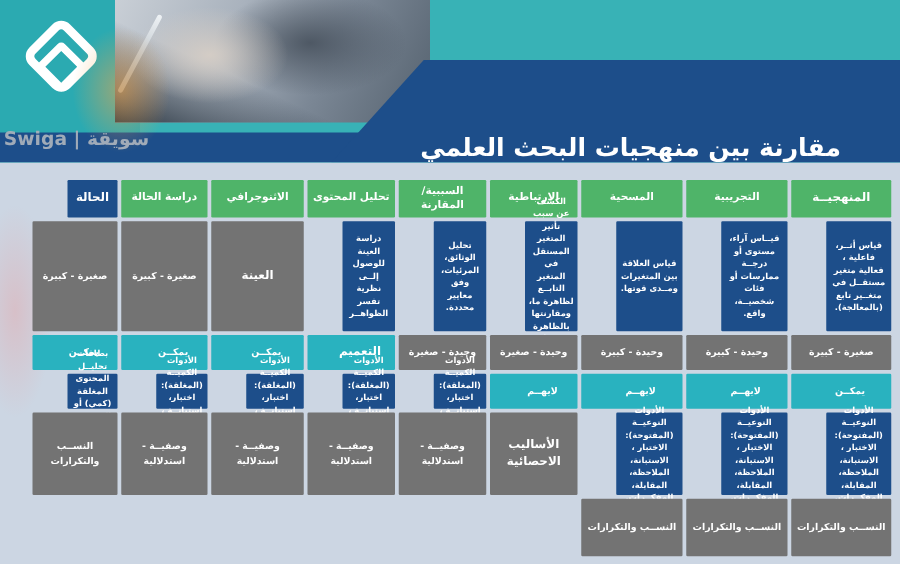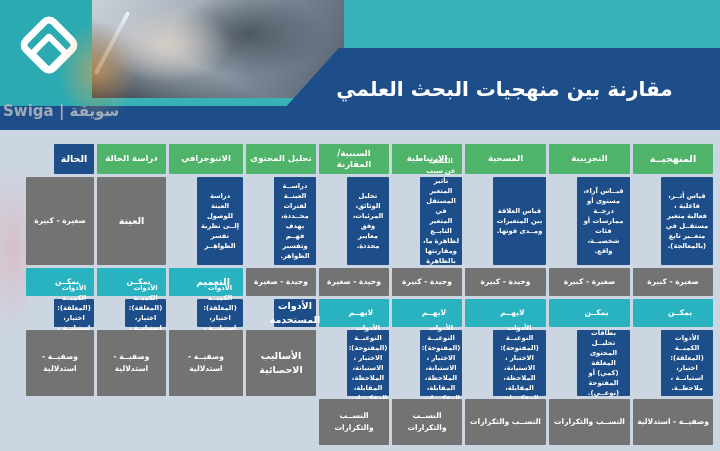--- a/index.html
+++ b/index.html
@@ -25,21 +25,21 @@
              linear-gradient(25deg, rgba(36,48,60,.95) 0%, rgba(36,48,60,0) 38%),
              linear-gradient(115deg, #c9cfd6 0%, #a9b2bd 35%, #7b8795 65%, #55626f 100%);
   }
   .photo .pen { position:absolute; left:18px; top:8px; width:4px; height:70px;
                 background:linear-gradient(#eef2f5,#9aa4ad); transform:rotate(28deg); border-radius:2px; }
 
   .blue-strip { position:absolute; left:0; right:0; top:106px; height:24px; background:#1d4e8a; z-index:2; }
 
   .title-band { position:absolute; right:0; top:48px; width:455px; height:82px; background:#1d4e8a;
                 clip-path:polygon(74px 0, 100% 0, 100% 100%, 0 100%); z-index:3;
-                display:flex; align-items:center; justify-content:center; }
+                display:flex; align-items:flex-end; justify-content:center; }
   .title-band h1 { color:#ffffff; font-size:20px; font-weight:bold; direction:rtl;
                    padding-right:6px; padding-left:30px; letter-spacing:0; }
 
   .wm-blob { position:absolute; left:58px; top:22px; width:78px; height:100px; z-index:5;
              background:radial-gradient(closest-side, rgba(242,166,74,.55), rgba(242,166,74,0));
              border-radius:50%; }
   .wm-text { position:absolute; left:3px; top:102px; z-index:6; direction:ltr;
              color:rgba(168,176,186,.95); font-size:15px; font-weight:bold; }
 
   
@@ -103,39 +103,37 @@
         <div class="cell hdr">السببية/ المقارنة</div>
         <div class="cell hdr">تحليل المحتوى</div>
         <div class="cell hdr">الاثنوجرافي</div>
         <div class="cell hdr">دراسة الحالة</div>
         <div class="cell blue rowlabel row-0">الحالة</div>
         <div class="cell blue body row-0">قياس أثــر، فاعلية ، فعالية متغير مستقــل في متغــير تابع (بالمعالجة).</div>
         <div class="cell blue body row-0">قيــاس آراء، مستوى أو درجــة ممارسات أو فئات شخصيــة، واقع.</div>
         <div class="cell blue body row-0">قياس العلاقة بين المتغيرات ومــدى قوتها.</div>
         <div class="cell blue body row-0">الكشف عن سبب تأثير المتغير المستقل في المتغير التابــع لظاهرة ما، ومقارنتها بالظاهرة محــل الدراسة.</div>
         <div class="cell blue body row-0">تحليل الوثائق، المرئيات، وفق معايير محددة.</div>
-        <div class="cell blue body row-0">دراســة العينــة لفترات محــددة، بهدف فهــم وتفسير الظواهر.</div>
         <div class="cell blue body row-0">دراسة العينة للوصول إلــى نظرية تفسر الظواهــر</div>
         <div class="cell orange rowlabel row-1">العينة</div>
         <div class="cell orange body row-1">صغيرة - كبيرة</div>
         <div class="cell orange body row-1">صغيرة - كبيرة</div>
         <div class="cell orange body row-1">صغيرة - كبيرة</div>
         <div class="cell orange body row-1">وحيدة - كبيرة</div>
         <div class="cell orange body row-1">وحيدة - كبيرة</div>
         <div class="cell orange body row-1">وحيدة - صغيرة</div>
         <div class="cell orange body row-1">وحيدة - صغيرة</div>
         <div class="cell teal rowlabel row-2">التعميم</div>
         <div class="cell teal body row-2">يمكــن</div>
         <div class="cell teal body row-2">يمكــن</div>
         <div class="cell teal body row-2">يمكــن</div>
         <div class="cell teal body row-2">يمكــن</div>
         <div class="cell teal body row-2">لايهــم</div>
         <div class="cell teal body row-2">لايهــم</div>
         <div class="cell teal body row-2">لايهــم</div>
-        <div class="cell blue rowlabel row-3">الأدوات المستخدمة</div>
         <div class="cell blue body row-3">الأدوات الكميــة (المغلقة): اختبار، استبانــة ، ملاحظــة.</div>
         <div class="cell blue body row-3">الأدوات الكميــة (المغلقة): اختبار، استبانــة ، ملاحظــة.</div>
         <div class="cell blue body row-3">الأدوات الكميــة (المغلقة): اختبار، استبانــة ، ملاحظــة.</div>
         <div class="cell blue body row-3">الأدوات الكميــة (المغلقة): اختبار، استبانــة ، ملاحظــة.</div>
         <div class="cell blue body row-3">بطاقات تحليــل المحتوى المغلقة (كمي) أو المفتوحة (نوعــي).</div>
         <div class="cell blue body row-3">الأدوات النوعيــة (المفتوحة): الاختبار ، الاستبانة، الملاحظة، المقابلة، المفكــرات.</div>
         <div class="cell blue body row-3">الأدوات النوعيــة (المفتوحة): الاختبار ، الاستبانة، الملاحظة، المقابلة، المفكــرات.</div>
         <div class="cell blue body row-3">الأدوات النوعيــة (المفتوحة): الاختبار ، الاستبانة، الملاحظة، المقابلة، المفكــرات.</div>
         <div class="cell orange rowlabel row-4">الأساليب الاحصائية</div>
         <div class="cell orange body row-4">وصفيــة - استدلالية</div>

